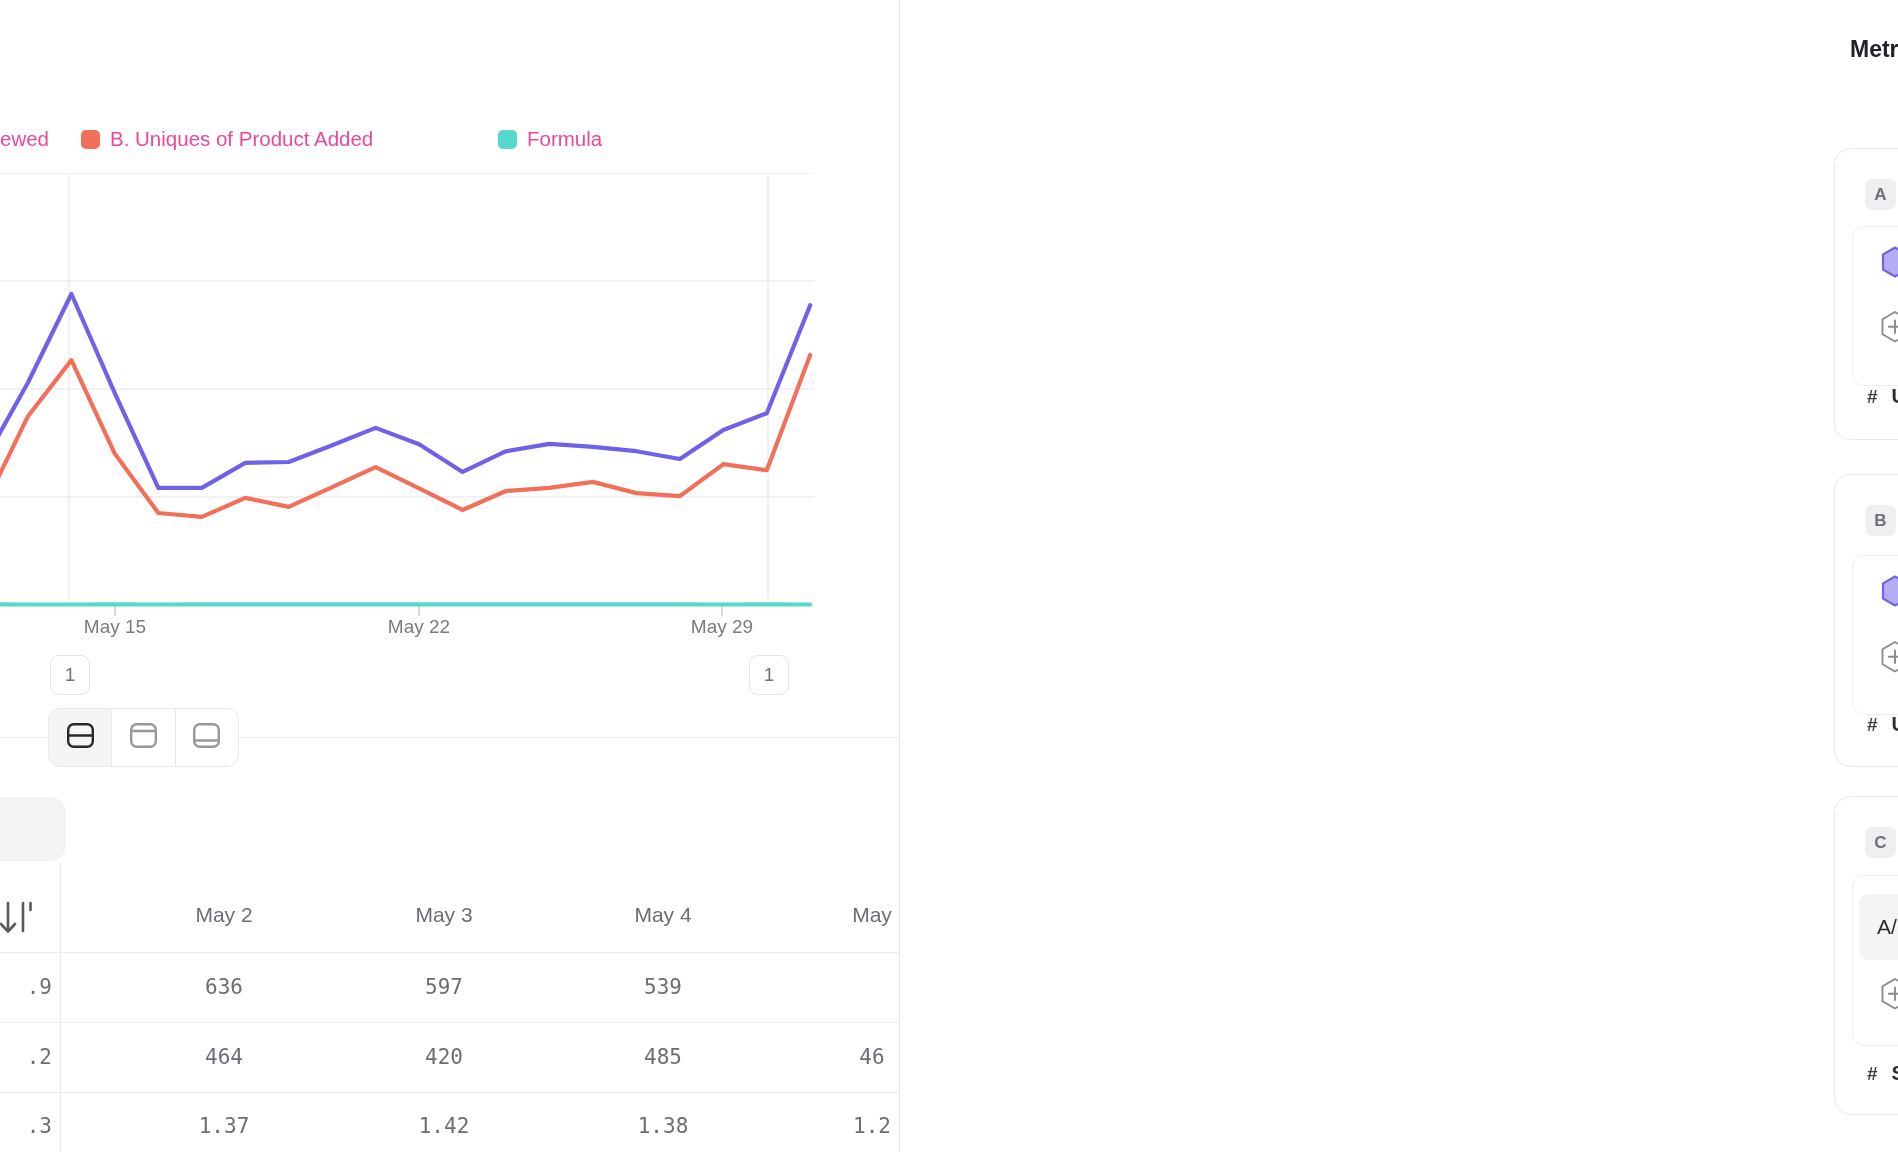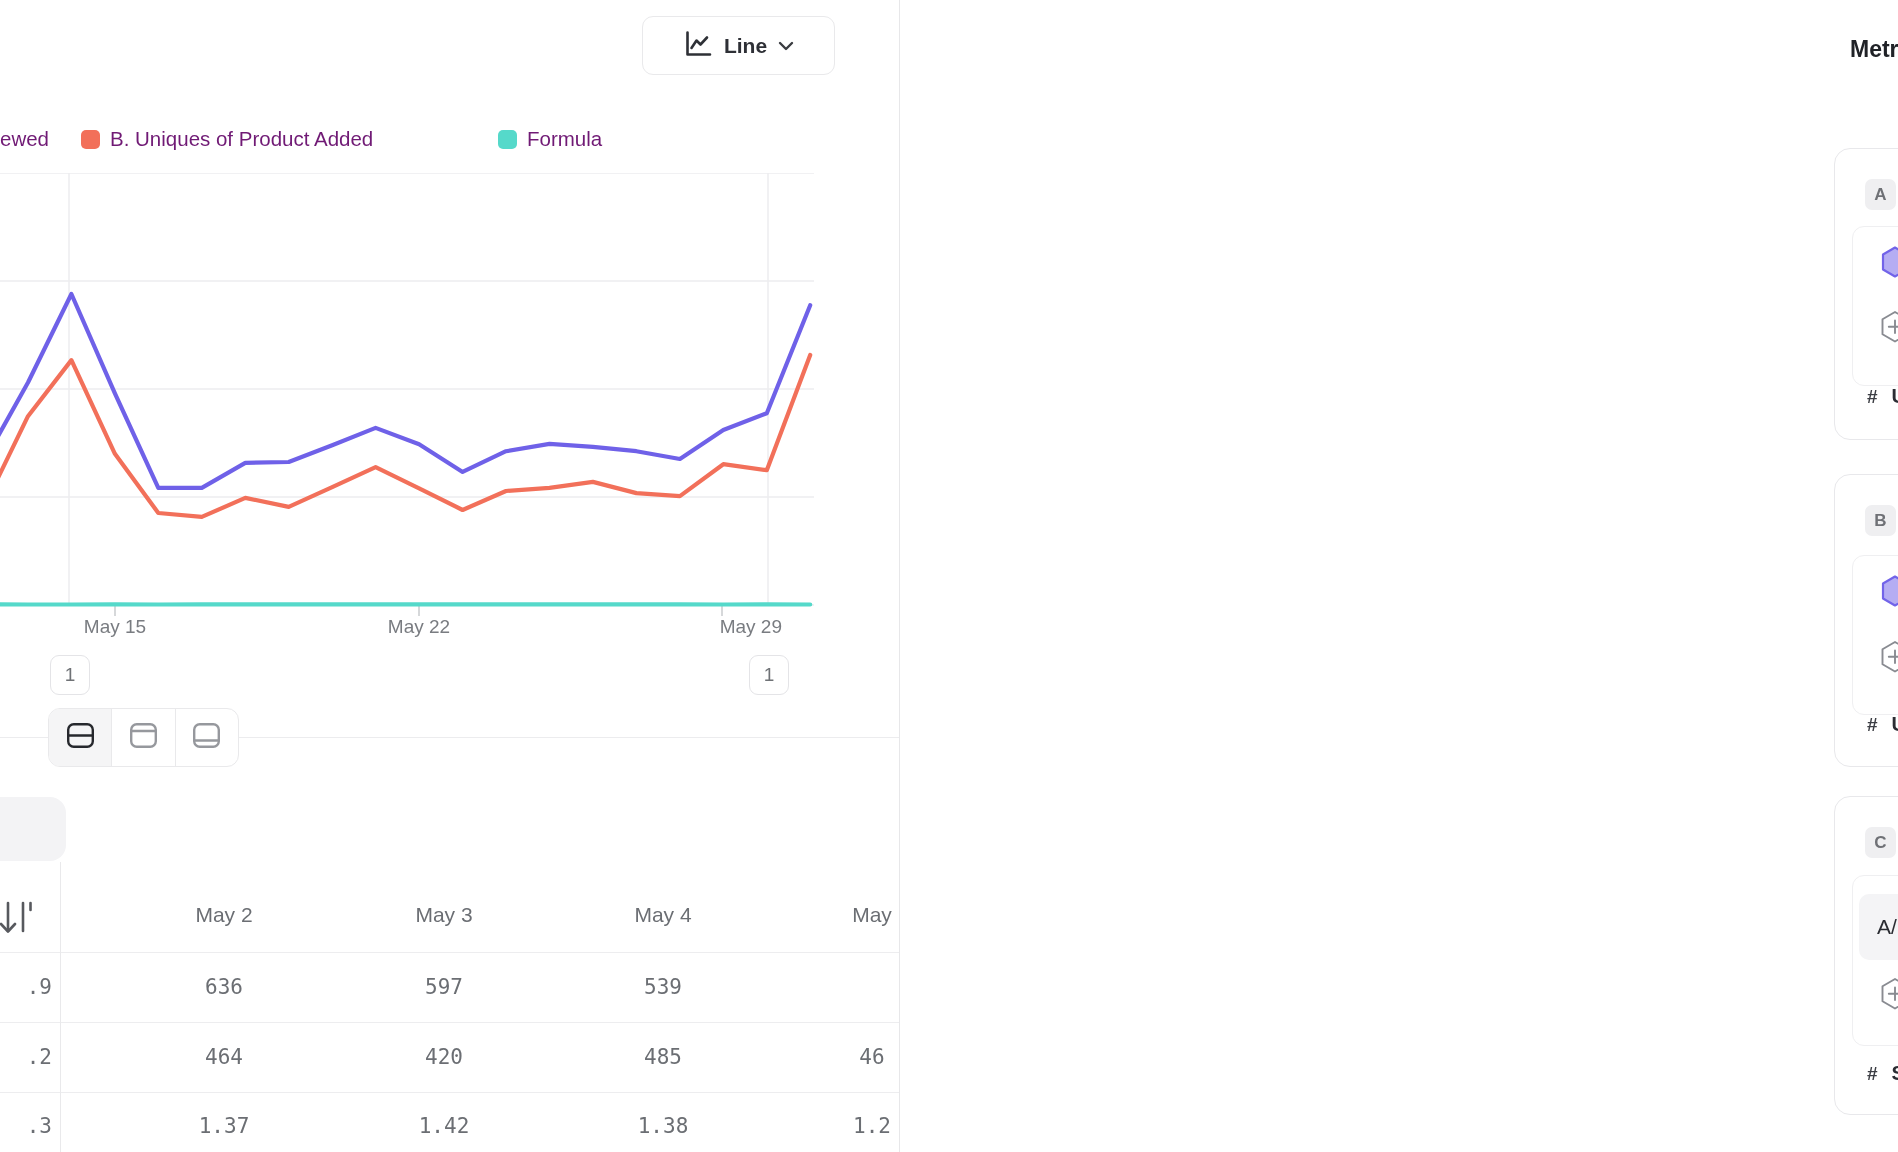--- a/index.html
+++ b/index.html
@@ -9,21 +9,21 @@
 
   
   #left-zone{left:0;top:0;width:899px;height:1152px;overflow:hidden;}
 
   #line-type-button{left:642px;top:16px;width:191px;height:57px;border:1.5px solid #E9E9EB;
        border-radius:11px;display:flex;align-items:center;justify-content:center;gap:11px;
        background:#fff;cursor:pointer;}
   #line-type-button .lbl{font-size:21px;font-weight:700;color:#2E3036;}
 
   .legend-item{top:126px;height:26px;display:flex;align-items:center;gap:10px;cursor:pointer;}
-  .legend-item .txt{font-size:20.5px;font-weight:500;color:#701a75;white-space:nowrap;}
+  .legend-item .txt{font-size:20.5px;font-weight:500;color:#ec4899;white-space:nowrap;}
   .swatch{width:19px;height:19px;border-radius:5px;}
 
   #axis-labels div{position:absolute;top:616px;width:120px;text-align:center;
        font-size:19px;color:#797C81;}
 
   .one-badge{top:655px;width:38px;height:38px;border:1.5px solid #E4E4E7;border-radius:9px;
        background:#fff;display:flex;align-items:center;justify-content:center;
        font-size:19px;color:#6F7276;cursor:pointer;}
 
   #section-divider{left:0;top:737px;width:899px;height:0;border-top:1.5px solid #ECECEE;}
@@ -64,34 +64,20 @@
   .measure-label{font-size:20px;font-weight:700;color:#2B2D33;}
   #formula-input{position:absolute;left:6px;top:18px;width:884px;height:66px;background:#F4F4F6;
        border-radius:10px;display:flex;align-items:center;cursor:text;}
   #formula-input span{margin-left:18px;font-size:21px;color:#2A2C32;}
 </style>
 </head>
 <body>
 
 <div id="left-zone" class="abs">
 
-  <div id="line-type-button" class="abs">
-    <span>
-      <svg width="30" height="30" viewBox="0 0 30 30" fill="none">
-        <path d="M4.5 3.5 V25.5 H27" stroke="#2E3036" stroke-width="2.6" stroke-linecap="round" stroke-linejoin="round"></path>
-        <path d="M8.5 19 L13.5 11.5 L17.5 15.5 L24 8.5" stroke="#2E3036" stroke-width="2.6" stroke-linecap="round" stroke-linejoin="round"></path>
-      </svg>
-    </span>
-    <span class="lbl">Line</span>
-    <span>
-      <svg width="16" height="10" viewBox="0 0 16 10" fill="none">
-        <path d="M2 2 L8 8 L14 2" stroke="#3A3C41" stroke-width="2.4" stroke-linecap="round" stroke-linejoin="round"></path>
-      </svg>
-    </span>
-  </div>
 
   <div class="legend-item abs" style="left:0;">
     <span class="txt">ewed</span>
   </div>
   <div class="legend-item abs" style="left:81px;">
     <span class="swatch" id="sw-b" style="background: rgb(242, 112, 90);"></span>
     <span class="txt">B. Uniques of Product Added</span>
   </div>
   <div class="legend-item abs" style="left:450px;padding-left:48px;">
     <span class="swatch" id="sw-c" style="background: rgb(85, 217, 202);"></span>
@@ -110,21 +96,21 @@
       <line x1="419" y1="432" x2="419" y2="443" stroke="#C9CBCE" stroke-width="1.5"></line>
       <line x1="722" y1="432" x2="722" y2="443" stroke="#C9CBCE" stroke-width="1.5"></line>
       <polyline points="-15.5,431.4 28.0,431.5 71.4,431.5 114.9,431.4 158.3,431.5 201.8,431.4 245.3,431.4 288.7,431.4 332.2,431.4 375.6,431.4 419.1,431.4 462.6,431.4 506.0,431.4 549.5,431.4 592.9,431.4 636.4,431.4 679.9,431.4 723.3,431.5 766.8,431.4 810.2,431.5" fill="none" stroke="#55D9CA" stroke-width="4.2" stroke-linejoin="round" stroke-linecap="round"></polyline>
       <polyline points="-15.5,332.6 28.0,243.2 71.4,187.1 114.9,280.8 158.3,340.0 201.8,343.9 245.3,324.9 288.7,333.9 332.2,314.1 375.6,294.2 419.1,315.4 462.6,337.0 506.0,318.0 549.5,314.9 592.9,308.9 636.4,320.1 679.9,323.1 723.3,291.2 766.8,297.2 810.2,181.9" fill="none" stroke="#F2705A" stroke-width="4.2" stroke-linejoin="round" stroke-linecap="round"></polyline>
       <polyline points="-15.5,287.3 28.0,209.5 71.4,121.0 114.9,220.3 158.3,314.9 201.8,314.9 245.3,289.9 288.7,289.0 332.2,272.2 375.6,254.9 419.1,271.3 462.6,298.9 506.0,278.2 549.5,270.9 592.9,273.9 636.4,278.2 679.9,286.0 723.3,257.0 766.8,240.2 810.2,132.2" fill="none" stroke="#6F61E8" stroke-width="4.2" stroke-linejoin="round" stroke-linecap="round"></polyline>
     </svg>
 
   <div id="axis-labels">
     <div style="left:55px;">May 15</div>
     <div style="left:359px;">May 22</div>
-    <div style="left:662px;text-align:right;">May 29</div>
+    <div style="left:662px;">May 29</div>
   </div>
 
   <div class="one-badge abs" style="left:50px;">1</div>
   <div class="one-badge abs" style="left:749px;">1</div>
 
   <div id="section-divider" class="abs"></div>
   <div id="layout-toggle" class="abs">
     <div class="seg active">
       <span>
         <svg width="29" height="27" viewBox="0 0 29 27" fill="none">

